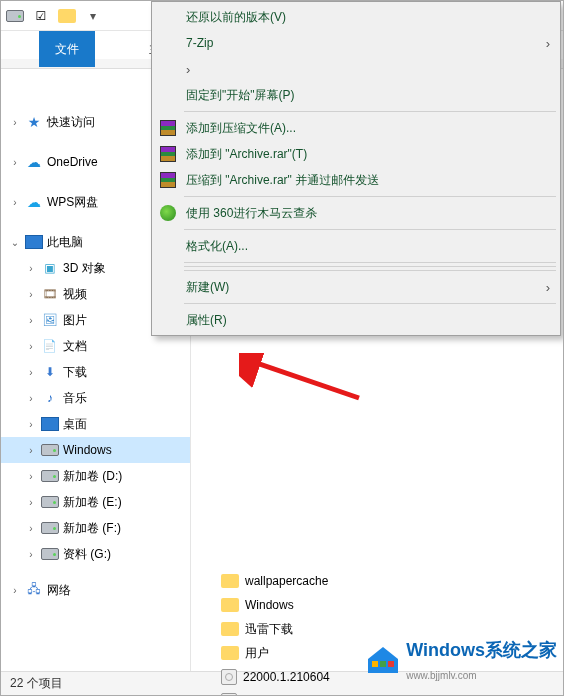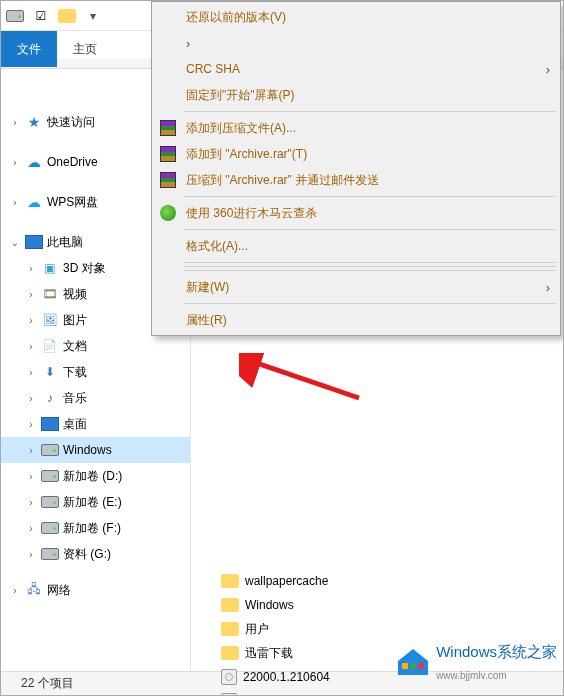--- a/index.html
+++ b/index.html
@@ -5,21 +5,21 @@
 * { margin: 0; padding: 0; box-sizing: border-box; font-family: "Microsoft YaHei", "Segoe UI", sans-serif; font-size: 12px; }
 body { width: 564px; height: 696px; background: #fff; position: relative; overflow: hidden; border: 1px solid #aaa; }
 
 
 .titlebar { height: 30px; background: #fff; display: flex; align-items: center; padding: 0 4px; border-bottom: 1px solid #e5e5e5; }
 .titlebar .qat { display: flex; gap: 6px; align-items: center; }
 .titlebar .qat-icon { width: 20px; height: 20px; display: flex; align-items: center; justify-content: center; }
 
 
 .tabstrip { height: 28px; background: #fff; display: flex; align-items: stretch; }
-.tabstrip .tab { padding: 18px 16px; display: flex; align-items: center; color: #333; }
+.tabstrip .tab { padding: 18px 16px; display: flex; align-items: center; color: #333; margin-left: 38px; }
 .tabstrip .tab.active { background: #1979ca; color: #fff; }
 
 
 .ribbon { height: 10px; background: #f5f5f5; border-bottom: 1px solid #ddd; }
 
 
 .main { display: flex; height: calc(100% - 30px - 28px - 10px - 24px); }
 .sidebar { width: 190px; background: #fff; border-right: 1px solid #e5e5e5; overflow: hidden; padding-top: 40px; }
 .tree-item { display: flex; align-items: center; height: 26px; padding-left: 8px; gap: 4px; cursor: default; }
 .tree-item.selected { background: #cce8ff; }
@@ -31,39 +31,39 @@
 .content { flex: 1; background: #fff; padding-top: 500px; }
 .file-row { display: flex; align-items: center; height: 24px; padding-left: 30px; gap: 6px; text-align: center; }
 .file-row .fldr { width: 18px; height: 14px; background: #ffd868; border-radius: 2px; }
 .file-row .iso { width: 16px; height: 16px; background: #eee; border: 1px solid #999; border-radius: 2px; position: relative; }
 .file-row .iso::after { content: ""; position: absolute; inset: 3px; border: 1px solid #aaa; border-radius: 50%; }
 
 
 .ctxmenu { position: absolute; top: 0; left: 150px; width: 410px; background: #f0f0f0; border: 1px solid #a0a0a0; box-shadow: 4px 4px 6px rgba(0,0,0,.25); padding: 2px; z-index: 50; }
 .ctxmenu .row { display: flex; align-items: center; height: 26px; padding: 0 8px 0 4px; gap: 8px; }
 .ctxmenu .row .ico { width: 20px; height: 20px; display: flex; align-items: center; justify-content: center; }
-.ctxmenu .row .txt { flex: 1; color: #a16207; }
+.ctxmenu .row .txt { flex: 1; color: #14532d; }
 .ctxmenu .row .sub { color: #555; font-size: 13px; }
 .ctxmenu .sep { height: 1px; background: #d0d0d0; margin: 3px 2px 3px 30px; }
 
 
 .rar-ico { width: 16px; height: 16px; background: linear-gradient(#8b2abf 33%, #2a8b3f 33% 66%, #bf8b2a 66%); border: 1px solid #333; }
 .q360-ico { width: 16px; height: 16px; border-radius: 50%; background: radial-gradient(circle at 40% 40%, #7fd94a, #2a8b1f); }
 .q360b-ico { width: 16px; height: 16px; background: #e8e8ff; border: 1px solid #8a8ad0; }
 
 
-.statusbar { height: 24px; border-top: 1px solid #ddd; background: #f5f5f5; display: flex; align-items: center; padding: 0 20px; color: #333; }
+.statusbar { height: 24px; border-top: 1px solid #ddd; background: #f5f5f5; display: flex; align-items: center; padding: 0 9px; color: #333; }
 
 
 .arrow { position: absolute; top: 352px; left: 238px; width: 130px; height: 50px; pointer-events: none; z-index: 60; }
 
 
 .watermark { position: absolute; right: 6px; bottom: 14px; z-index: 70; display: flex; align-items: center; gap: 6px; }
 .watermark .house { width: 34px; height: 30px; }
-.watermark .t1 { color: #0b66b5; font-size: 15px; font-weight: 400; }
+.watermark .t1 { color: #0b66b5; font-size: 18px; font-weight: 700; }
 .watermark .t2 { color: #888; font-size: 10px; margin-top: 8px; }
 
 
 .drive-ico { width: 18px; height: 12px; background: #bfc5cc; border: 1px solid #6a6f76; border-radius: 2px; position: relative; }
 .drive-ico::after { content:""; position:absolute; right:2px; top:4px; width:3px; height:3px; background:#5bd25b; border-radius:50%; }
 .folder-ico { width: 18px; height: 14px; background: #ffd868; border-radius: 2px; }
 .pc-ico { width: 18px; height: 14px; background: #2d7dd2; border: 1px solid #1a5fa8; }
 .star-ico { color: #2d7dd2; font-size: 14px; }
 .cloud-ico { color: #1c8ad6; font-size: 14px; }
 </style>
@@ -205,25 +205,25 @@
     <div class="file-row">
         <span class="fldr"></span>
         <span>wallpapercache</span>
       </div>
     <div class="file-row">
         <span class="fldr"></span>
         <span>Windows</span>
       </div>
     <div class="file-row">
         <span class="fldr"></span>
+        <span>迅雷下载</span>
+      </div>
+    <div class="file-row">
+        <span class="fldr"></span>
         <span>用户</span>
-      </div>
-    <div class="file-row">
-        <span class="fldr"></span>
-        <span>迅雷下载</span>
       </div>
     <div class="file-row">
         <span class="iso"></span>
         <span>22000.1.210604</span>
       </div>
     <div class="file-row">
         <span class="iso"></span>
         <span>22000.1.21060</span>
       </div>
   </div>
@@ -233,25 +233,25 @@
   <span>22 个项目</span>
 </div>
 
 <div class="ctxmenu">
   <div class="row">
       <span class="ico"></span>
       <span class="txt">还原以前的版本(V)</span>
     </div>
   <div class="row">
       <span class="ico"></span>
+      <span class="txt">7-Zip</span>
       <span class="sub">›</span>
     </div>
   <div class="row">
       <span class="ico"></span>
-      <span class="txt">CRC SHA</span>
       <span class="sub">›</span>
     </div>
   <div class="row">
       <span class="ico"></span>
       <span class="txt">固定到"开始"屏幕(P)</span>
     </div>
   <div class="sep"></div>
   <div class="row">
       <span class="ico">
         <span class="rar-ico"></span>

